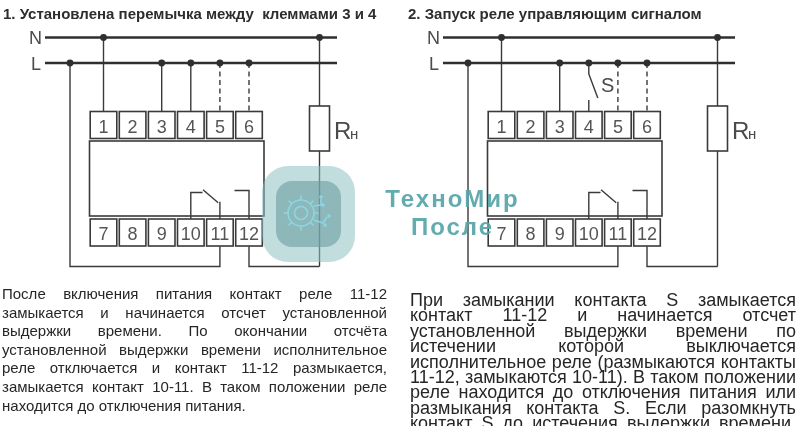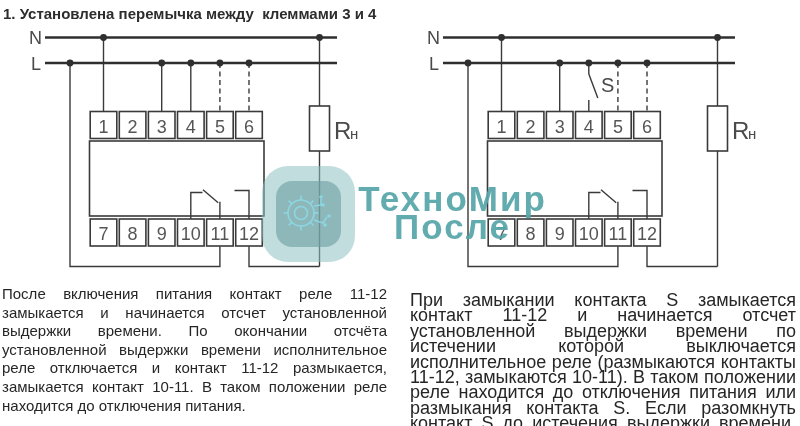--- a/index.html
+++ b/index.html
@@ -17,36 +17,37 @@
   .schematic-svg{position:absolute;left:0;top:0;}
   .para{
     position:absolute;text-align:justify;color:#262626;
     text-justify:inter-word;
   }
   .para-1{left:2px;top:282px;width:385px;font-size:15px;line-height:18.6px;}
   .para-2{left:410px;top:290px;width:386px;font-size:18px;line-height:15.4px;}
   .wm-logo{position:absolute;left:261px;top:162px;width:95px;height:98px;}
   .wm-text{
     position:absolute;left:350px;top:182px;width:205px;text-align:center;
-    font-weight:bold;font-size:35px;line-height:28px;letter-spacing:2px;
+    font-weight:bold;font-size:24px;line-height:28px;letter-spacing:2px;
     color:#57a5a9;opacity:0.93;
   }
   svg text{font-family:"Liberation Sans", sans-serif;}
   .t-num{font-size:18px;fill:#555555;}
   .t-bus{font-size:18px;fill:#4a4a4a;}
   .t-load{font-size:24px;fill:#4a4a4a;}
   .t-load-sub{font-size:15px;fill:#4a4a4a;}
   .t-switch{font-size:20px;fill:#4a4a4a;}
 </style>
 </head>
 <body>
 
 <div class="stage">
 
   <div class="diagram-title title-1">1. Установлена перемычка между  клеммами 3 и 4</div>
+  <div class="diagram-title title-2">2. Запуск реле управляющим сигналом</div>
 
   <svg class="schematic-svg" width="800" height="285" viewBox="0 0 800 285">
 
     <g>
 
       <g stroke="#3a3a3a" stroke-width="1.4" fill="none">
         <path d="M103.5 34.5 V108.5"></path>
         <path d="M161.7 60 V108.5"></path>
         <path d="M190.8 60 V108.5"></path>
         <path d="M219.9 60 V108.5" stroke-dasharray="5 3.5"></path>

